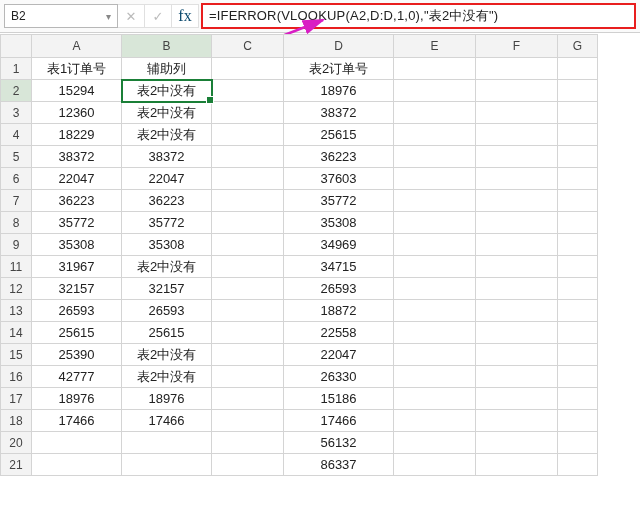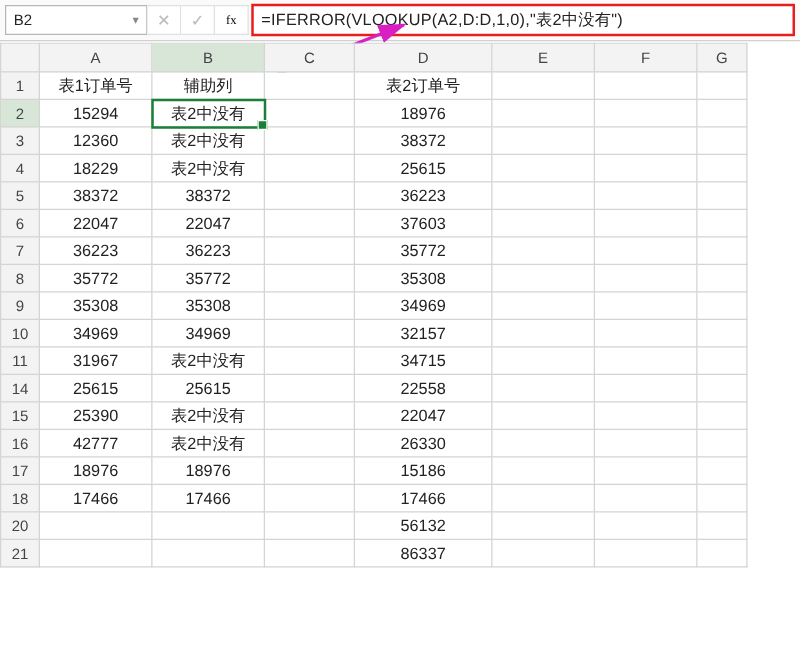--- a/index.html
+++ b/index.html
@@ -2,21 +2,21 @@
 <html><head>
 <meta charset="utf-8">
 <style>
   html,body{margin:0;padding:0;font-family:"Microsoft YaHei",Arial,sans-serif;font-size:13px;color:#222;background:#fff}
   .wrap{width:640px;height:519px;position:relative;overflow:hidden;background:#fff}
   
   .topbar{display:flex;align-items:center;height:28px;padding:2px 4px;border-bottom:1px solid #d0d0d0;background:#fafafa}
   .namebox{width:100px;height:22px;border:1px solid #b7b7b7;background:#fff;display:flex;align-items:center;padding:0 6px;font-size:12px}
   .namebox .caret{margin-left:auto;color:#888;font-size:10px}
   .fx-cancel,.fx-ok{width:26px;height:22px;border:1px solid #e0e0e0;border-left:none;background:#fff;display:flex;align-items:center;justify-content:center;color:#bbb;font-size:13px}
-  .fx-label{width:26px;height:22px;border:1px solid #e0e0e0;border-left:none;background:#fff;display:flex;align-items:center;justify-content:center;font-family:"Times New Roman",serif;color:#000000;font-size:10px}
+  .fx-label{width:26px;height:22px;border:1px solid #e0e0e0;border-left:none;background:#fff;display:flex;align-items:center;justify-content:center;font-family:"Times New Roman",serif;color:#0c4a6e;font-size:16px}
   .formula-box{flex:1;height:22px;border:2px solid #e81e1e;background:#fff;display:flex;align-items:center;padding:0 6px;margin-left:2px;font-size:13px;letter-spacing:.2px;white-space:nowrap;overflow:hidden}
   
   .arrow{position:absolute;left:205px;top:18px;pointer-events:none}
   
   .grid{position:absolute;left:0;top:34px;right:0;bottom:0;overflow:hidden}
   table{border-collapse:collapse;table-layout:fixed}
   th,td{border:1px solid #d4d4d4;height:21px;padding:0;text-align:center;font-size:13px;font-weight:400;background:#fff}
   .colhdr th{background:#f3f3f3;color:#444;height:22px;font-size:12px}
   .rowhdr{background:#f3f3f3;color:#444;width:30px;font-size:12px}
   .corner{background:#f3f3f3;width:30px}
@@ -166,35 +166,45 @@
             <td class="rowhdr">9</td>
             <td>35308</td>
             <td>35308</td>
             <td></td>
             <td>34969</td>
             <td></td>
             <td></td>
             <td></td>
           </tr>
           <tr>
-            <td class="rowhdr">10</td>
-            <td>34969</td>
-            <td>34969</td>
-            <td></td>
-            <td>32157</td>
-            <td></td>
-            <td></td>
-            <td></td>
-          </tr>
-          <tr>
             <td class="rowhdr">11</td>
             <td>31967</td>
             <td>表2中没有</td>
             <td></td>
             <td>34715</td>
+            <td></td>
+            <td></td>
+            <td></td>
+          </tr>
+          <tr>
+            <td class="rowhdr">12</td>
+            <td>32157</td>
+            <td>32157</td>
+            <td></td>
+            <td>26593</td>
+            <td></td>
+            <td></td>
+            <td></td>
+          </tr>
+          <tr>
+            <td class="rowhdr">13</td>
+            <td>26593</td>
+            <td>26593</td>
+            <td></td>
+            <td>18872</td>
             <td></td>
             <td></td>
             <td></td>
           </tr>
           <tr>
             <td class="rowhdr">14</td>
             <td>25615</td>
             <td>25615</td>
             <td></td>
             <td>22558</td>

